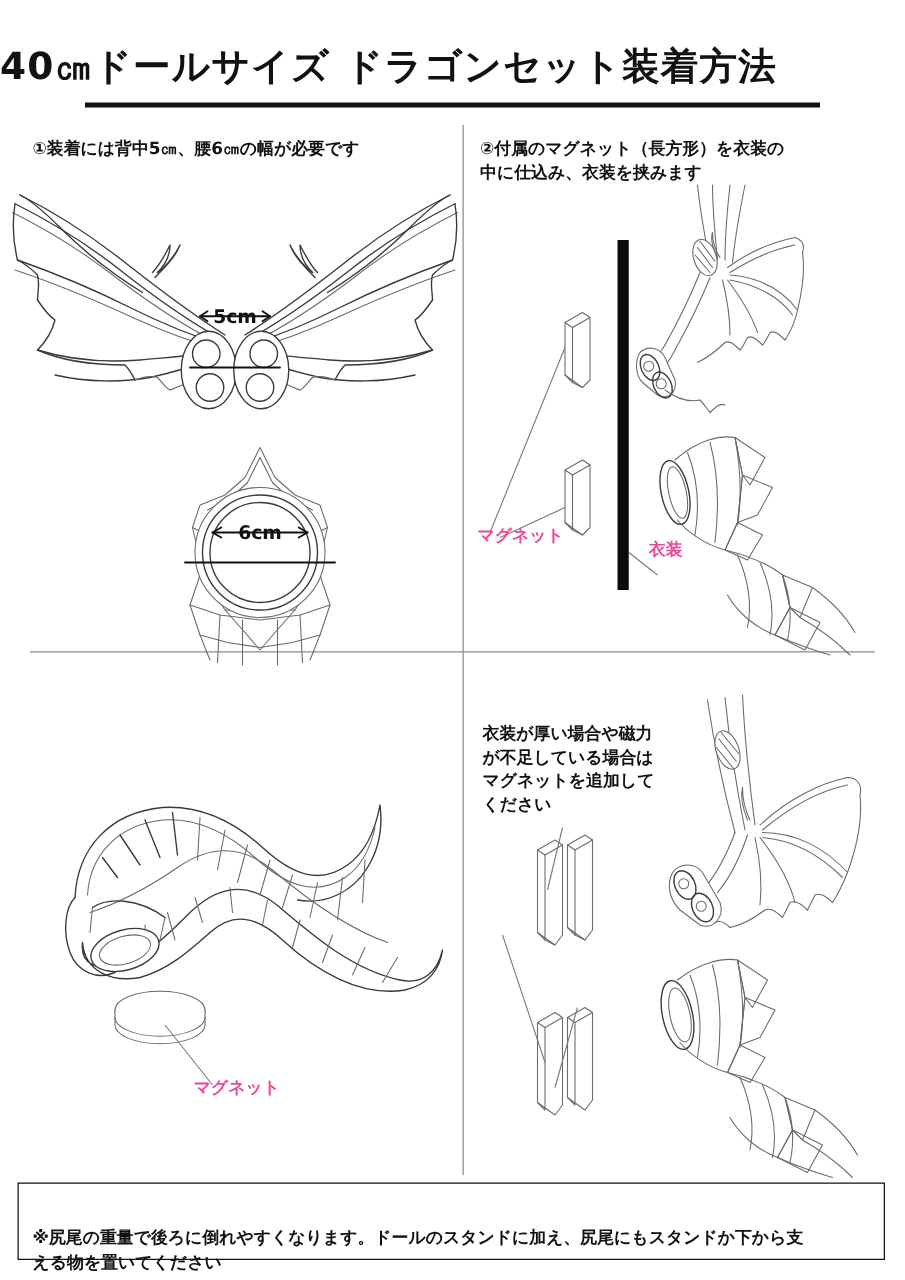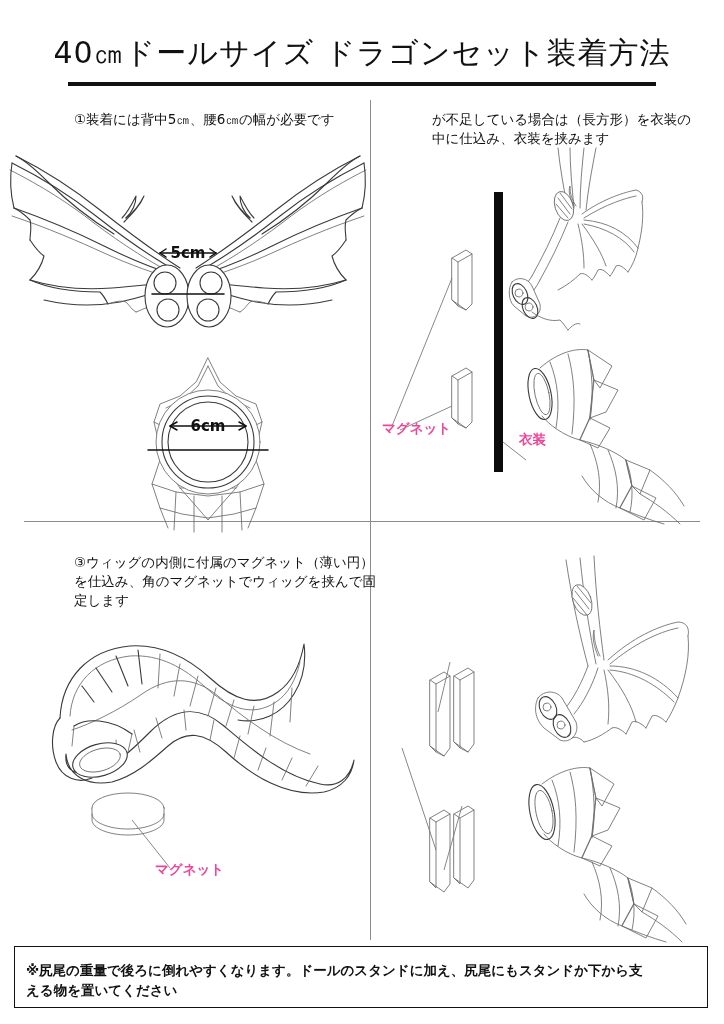--- a/index.html
+++ b/index.html
@@ -5,37 +5,37 @@
   html,body{margin:0;padding:0;background:#ffffff;}
   body{
     width:724px;height:1024px;position:relative;overflow:hidden;
     font-family:"DejaVu Sans","Liberation Sans",sans-serif;
     color:#111;
   }
   .page{position:absolute;inset:0;}
 
   
   .title{
-    position:absolute;left:0;top:33px;width:724px;text-align:center;
-    font-size:30px;font-weight:400;letter-spacing:1px;
+    position:absolute;left:0;top:33px;width:596px;text-align:center;
+    font-size:30px;font-weight:700;letter-spacing:1px;
     font-family:"DejaVu Sans","Liberation Sans",sans-serif;
     white-space:nowrap;
   }
   .title-rule{
     position:absolute;left:68px;top:82px;width:588px;height:4px;background:#111;
   }
 
   
   .v-divider{position:absolute;left:370px;top:100px;width:1px;height:840px;background:#8c8c8c;}
   .h-divider{position:absolute;left:24px;top:521px;width:676px;height:1px;background:#8c8c8c;}
 
   
   .quad-text{
-    position:absolute;font-size:13.5px;line-height:1.42;font-weight:400;
-    white-space:pre-line;color:#111;margin-left:48px;
+    position:absolute;font-size:13.5px;line-height:1.42;font-weight:700;
+    white-space:pre-line;color:#111;
   }
   #q1-text{left:26px;top:110px;width:340px;}
   #q2-text{left:384px;top:110px;width:320px;}
   #q3-text{left:26px;top:553px;width:340px;}
   #q4-text{left:386px;top:578px;width:190px;}
 
   
   .art-label{
     position:absolute;font-size:13.5px;font-weight:600;color:#ec4899;white-space:nowrap;
   }
@@ -65,41 +65,42 @@
   .leader{fill:none;stroke:#7a7a7a;stroke-width:0.9;}
   .dimtxt{font-family:"DejaVu Sans","Liberation Sans",sans-serif;font-size:15px;font-weight:700;fill:#111;}
   .blackbar{fill:#0b0b0b;}
 
   
   .note-box{
     position:absolute;left:14px;top:946px;width:694px;height:62px;
     border:1.6px solid #111;box-sizing:border-box;background:#fff;
   }
   .note-text{
-    position:absolute;left:26px;top:960px;width:672px;
+    position:absolute;left:26px;top:980px;width:672px;
     font-size:13.5px;line-height:1.5;font-weight:600;white-space:pre-line;color:#111;
   }
 </style>
 </head>
 <body>
 
 <div class="page">
 
   <div class="title">40㎝ドールサイズ ドラゴンセット装着方法</div>
   <div class="title-rule"></div>
 
   <div class="v-divider"></div>
   <div class="h-divider"></div>
 
   <div class="quad-text" id="q1-text">①装着には背中5㎝、腰6㎝の幅が必要です</div>
-  <div class="quad-text" id="q2-text">が不足している場合は（長方形）を衣装の
+  <div class="quad-text" id="q2-text">②付属のマグネット（長方形）を衣装の
 中に仕込み、衣装を挟みます</div>
-  <div class="quad-text" id="q3-text">③ウィッグの内側に付属のマグネット（薄い円）
-を仕込み、角のマグネットでウィッグを挟んで固
-定します</div>
+  <div class="quad-text" id="q4-text">衣装が厚い場合や磁力
+が不足している場合は
+マグネットを追加して
+ください</div>
 
   <div class="fig" id="fig-wings">
     <svg width="360" height="200" viewBox="0 0 360 200">
 
       <g>
         <path class="ln" d="M172,132 C150,118 120,96 92,74 C68,55 38,35 8,20"></path>
         <path class="ln" d="M172,137 C148,124 116,102 88,80 C64,61 34,42 4,27"></path>
         <path class="ln-thin" d="M172,141 C146,129 114,108 86,87 C62,68 32,49 2,34"></path>
         <path class="ln" d="M170,140 C150,134 120,122 96,110 C72,98 40,84 6,72"></path>
         <path class="ln-thin" d="M170,144 C150,139 120,128 96,117 C72,106 40,92 4,80"></path>

